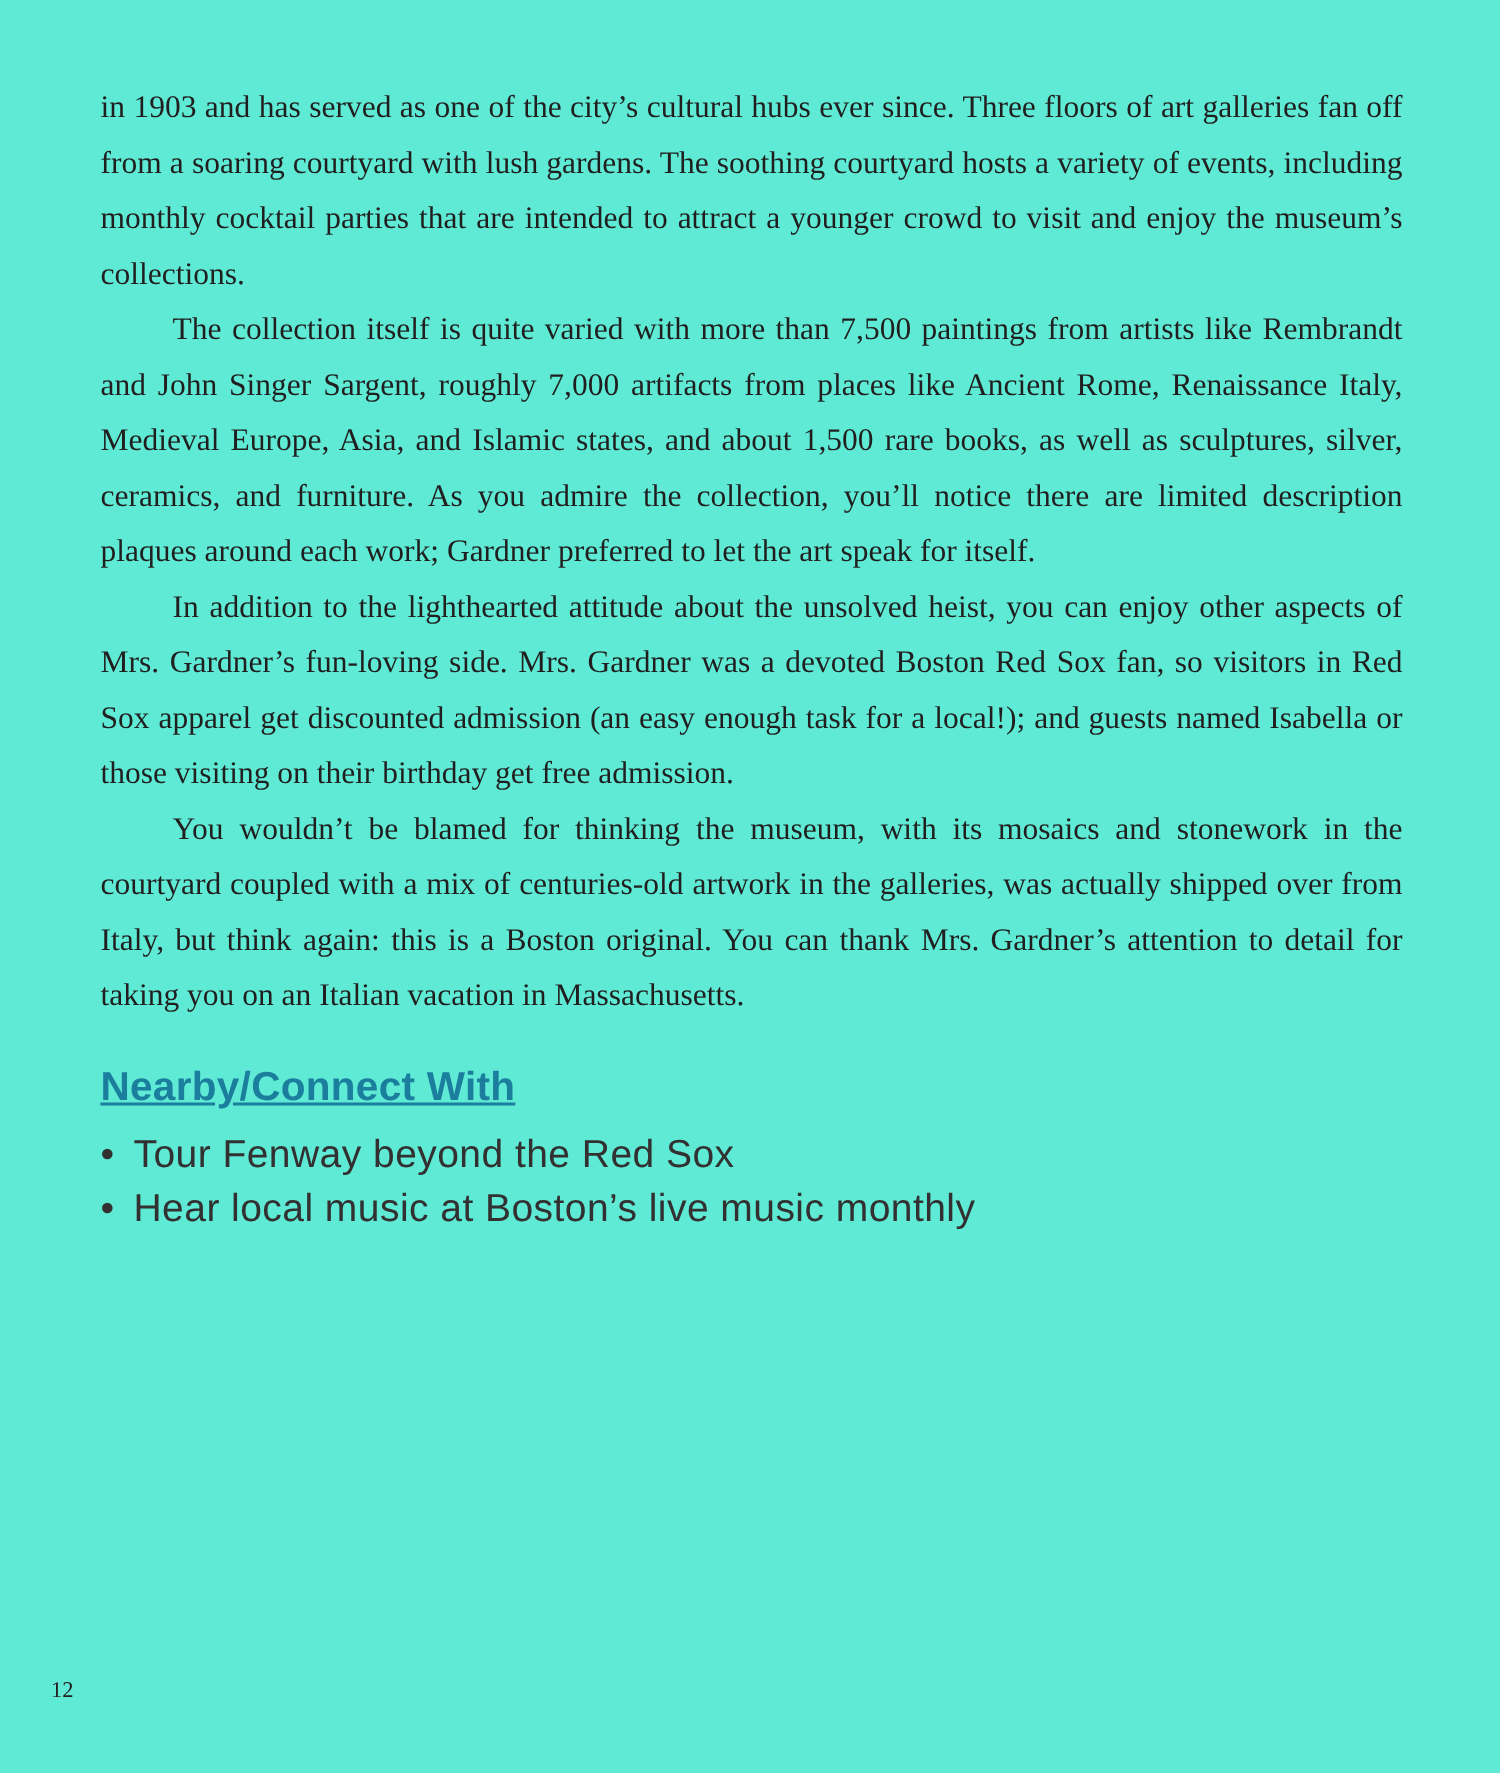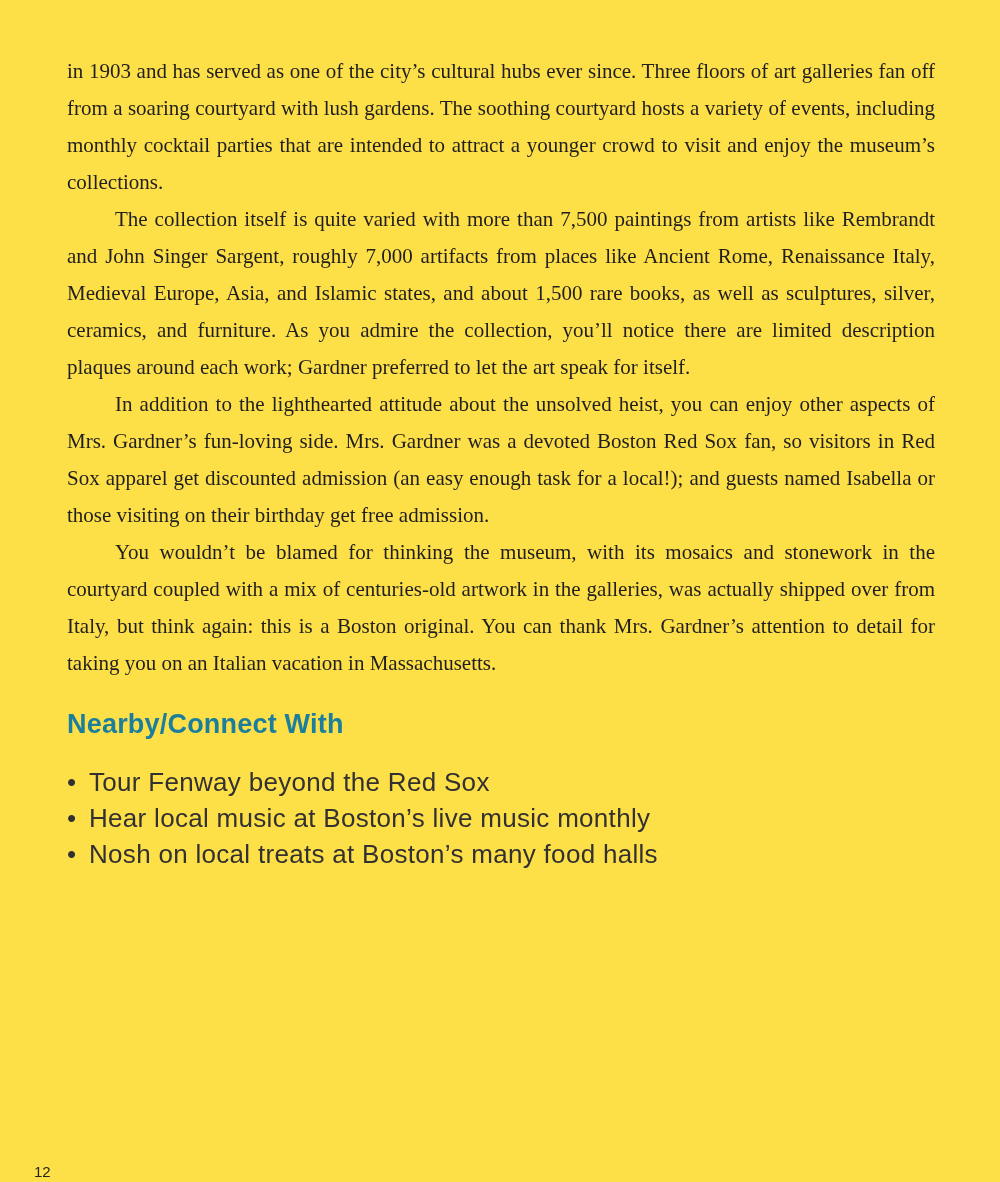--- a/index.html
+++ b/index.html
@@ -4,21 +4,21 @@
 <style>
   html, body {
     margin: 0;
     padding: 0;
     background: #ffffff;
   }
   .page {
     position: relative;
     width: 1000px;
     height: 1182px;
-    background: #fde047;
+    background: #5eead4;
     overflow: hidden;
   }
   .content {
     position: absolute;
     left: 67px;
     top: 53px;
     width: 868px;
   }
   p.body {
     font-family: "Liberation Serif", serif;
@@ -31,21 +31,22 @@
   p.indent {
     text-indent: 48px;
   }
   h2.nearby-heading {
     font-family: "Liberation Sans", sans-serif;
     font-weight: bold;
     font-size: 27px;
     line-height: 32px;
     letter-spacing: 0.2px;
     color: #1b7e9d;
-    margin: 26px 0 24px 0;
+    margin: 26px 0 11px 0;
+    text-decoration: underline;
   }
   ul.nearby-list {
     list-style: none;
     margin: 0;
     padding: 0;
   }
   li.nearby-item {
     font-family: "Liberation Sans", sans-serif;
     font-size: 26px;
     line-height: 36px;
@@ -54,24 +55,23 @@
   }
   li.nearby-item .bullet {
     display: inline-block;
     width: 22px;
     color: #323031;
   }
   .page-number {
     position: absolute;
     left: 34px;
     top: 1119px;
-    font-family: Liberation Sans, sans-serif;
+    font-family: Liberation Serif, serif;
     font-size: 15px;
     color: #231f20;
-    margin-top: 44px;
   }
 </style>
 </head>
 <body>
 
 <div class="page">
   <div class="content">
     <p class="body">in 1903 and has served as one of the city’s cultural hubs ever since. Three floors of art galleries fan off from a soaring courtyard with lush gardens. The soothing courtyard hosts a variety of events, including monthly cocktail parties that are intended to attract a younger crowd to visit and enjoy the museum’s collections.</p>
     <p class="body indent">The collection itself is quite varied with more than 7,500 paintings from artists like Rembrandt and John Singer Sargent, roughly 7,000 artifacts from places like Ancient Rome, Renaissance Italy, Medieval Europe, Asia, and Islamic states, and about 1,500 rare books, as well as sculptures, silver, ceramics, and furniture. As you admire the collection, you’ll notice there are limited description plaques around each work; Gardner preferred to let the art speak for itself.</p>
     <p class="body indent">In addition to the lighthearted attitude about the unsolved heist, you can enjoy other aspects of Mrs. Gardner’s fun-loving side. Mrs. Gardner was a devoted Boston Red Sox fan, so visitors in Red Sox apparel get discounted admission (an easy enough task for a local!); and guests named Isabella or those visiting on their birthday get free admission.</p>
@@ -79,20 +79,17 @@
 
     <h2 class="nearby-heading">Nearby/Connect With</h2>
 
     <ul class="nearby-list">
       <li class="nearby-item">
         <span class="bullet">•</span><span>Tour Fenway beyond the Red Sox</span>
       </li>
       <li class="nearby-item">
         <span class="bullet">•</span><span>Hear local music at Boston’s live music monthly</span>
       </li>
-      <li class="nearby-item">
-        <span class="bullet">•</span><span>Nosh on local treats at Boston’s many food halls</span>
-      </li>
     </ul>
   </div>
 
   <div class="page-number">12</div>
 </div>
 
 </body></html>

